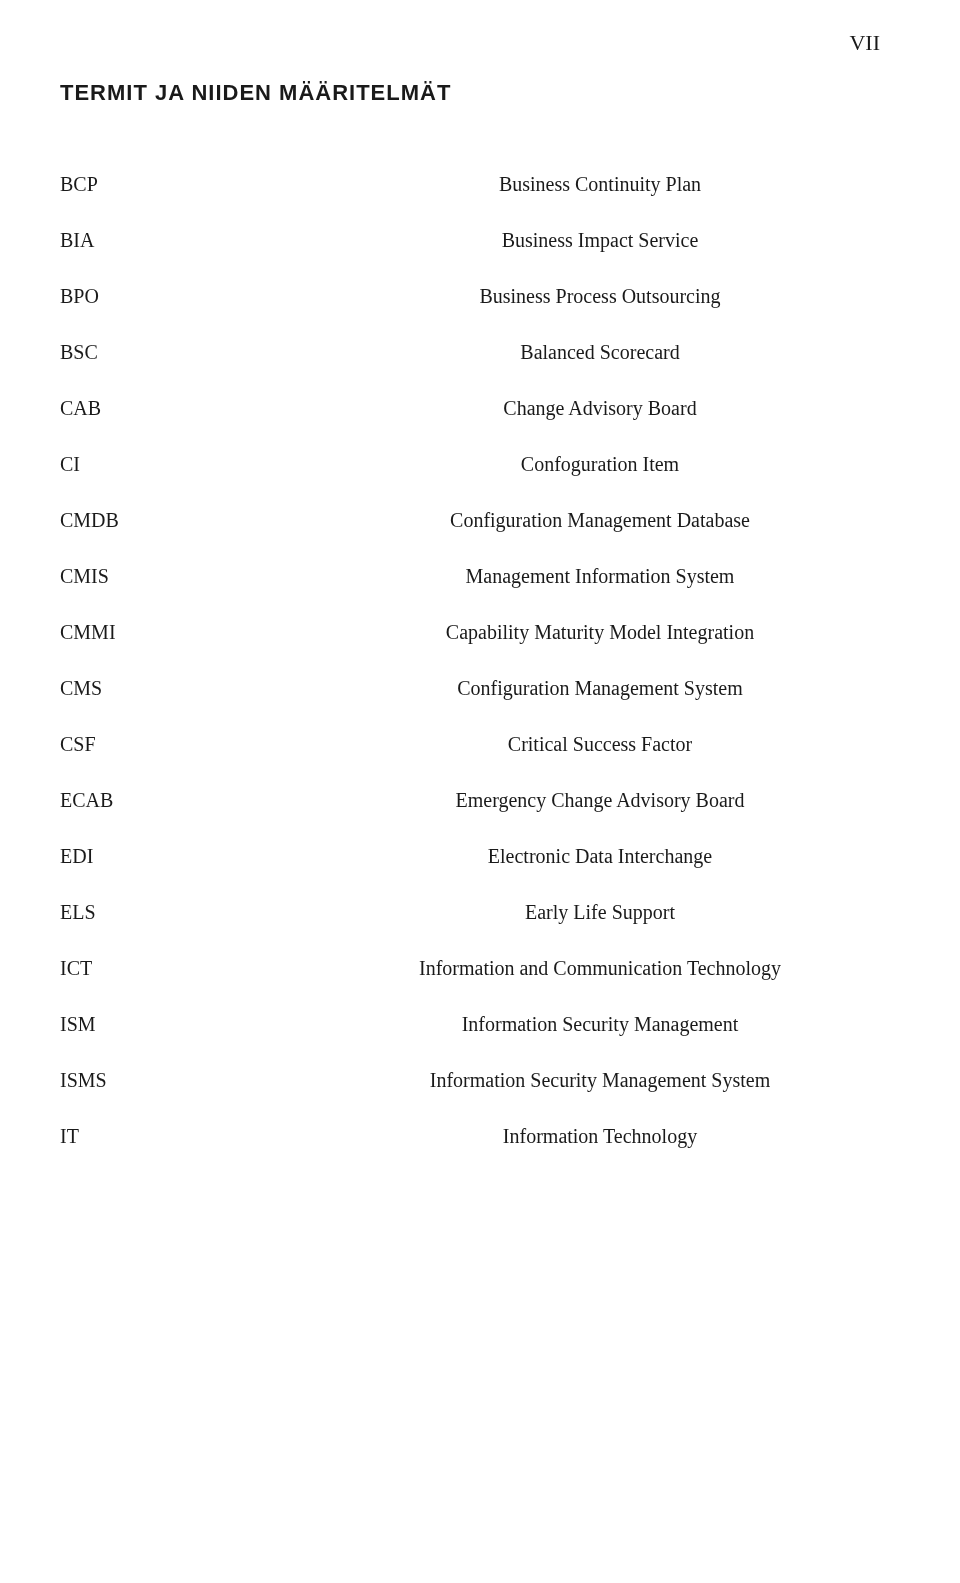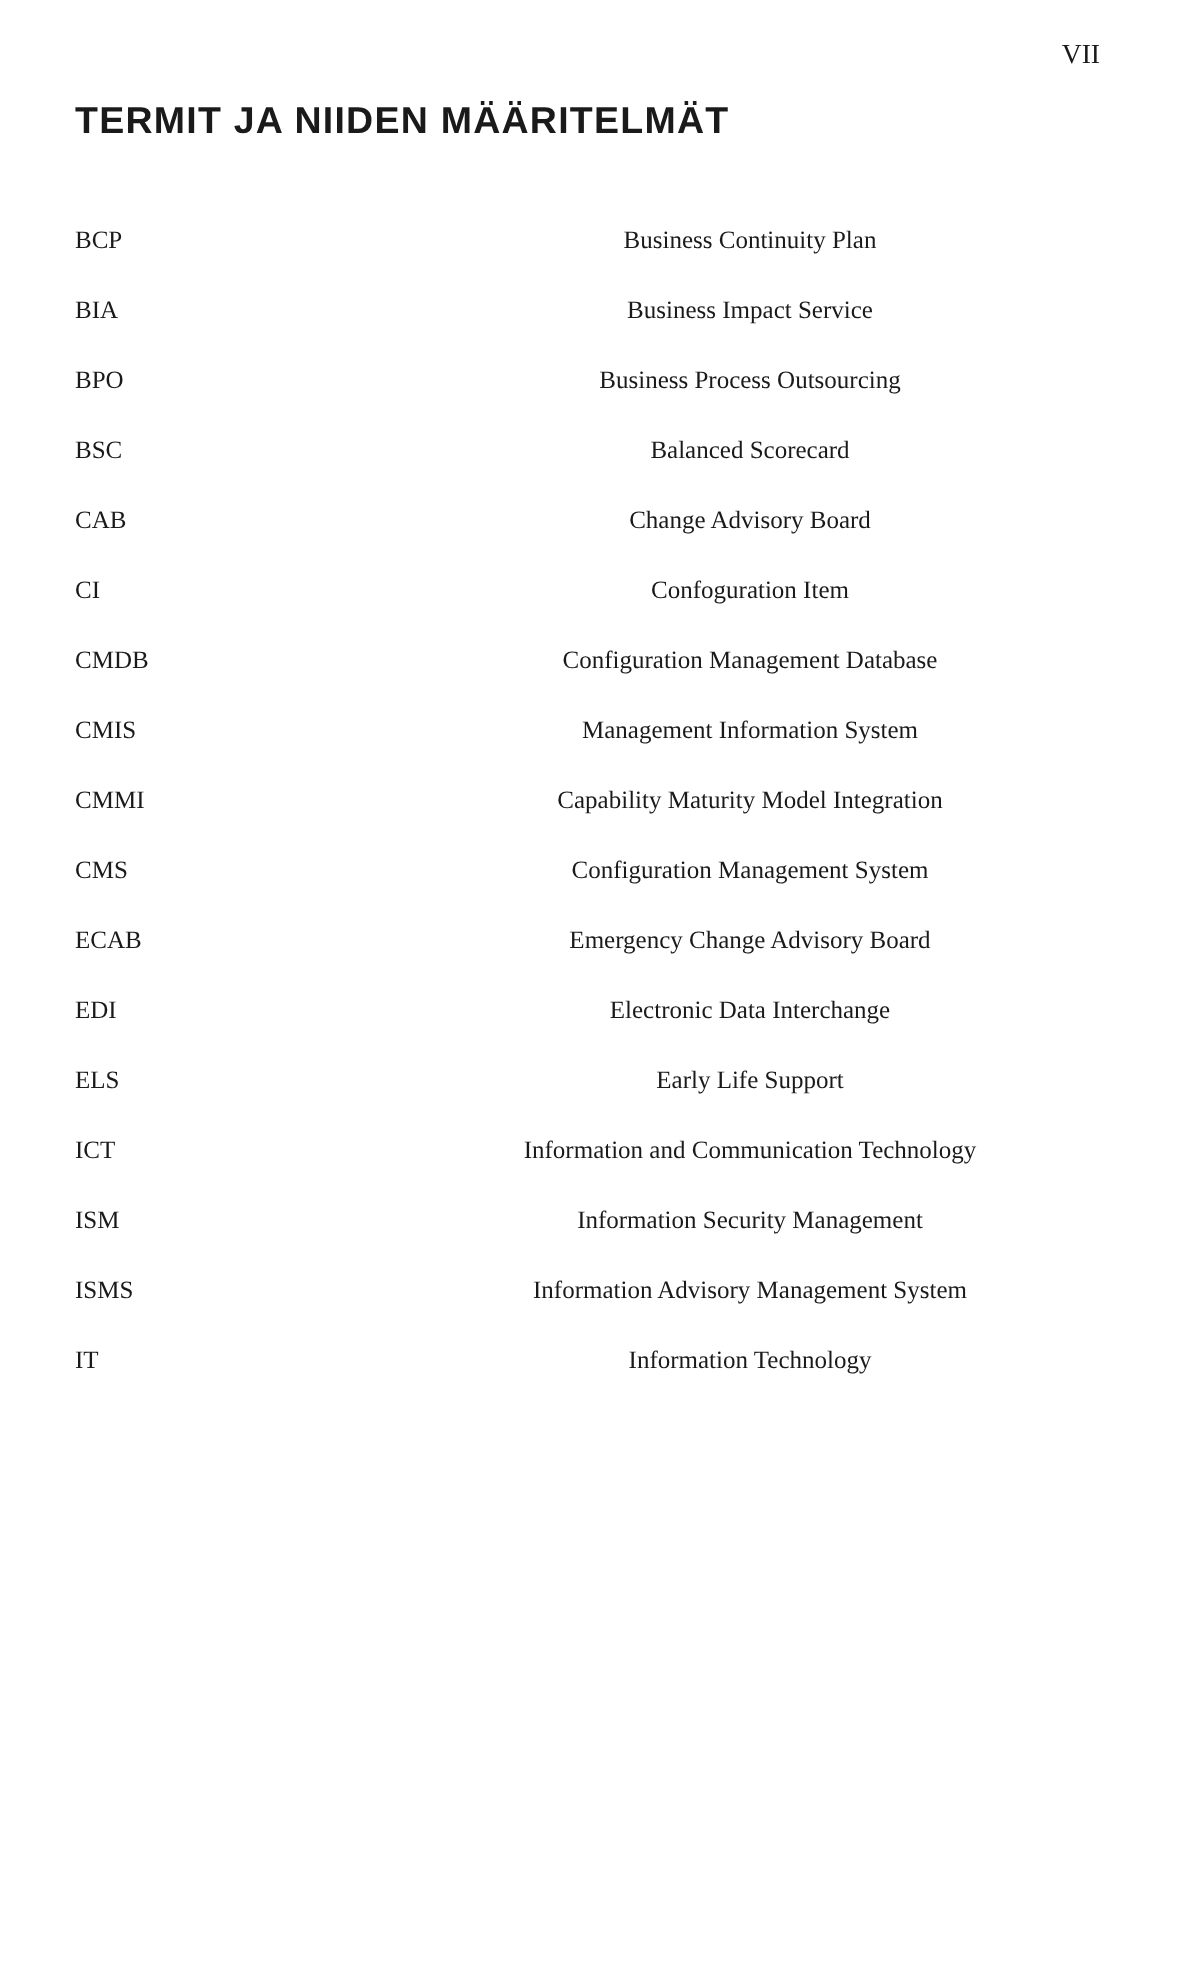--- a/index.html
+++ b/index.html
@@ -20,21 +20,21 @@
 
     .page-number {
       position: absolute;
       top: 30px;
       right: 80px;
       font-size: 22px;
       font-weight: normal;
     }
 
     .page-title {
-      font-size: 30px;
+      font-size: 22px;
       font-weight: 900;
       letter-spacing: 1px;
       margin-bottom: 50px;
       margin-top: 20px;
       font-family: Arial, Helvetica, sans-serif;
     }
 
     .glossary-table {
       width: 100%;
       border-collapse: collapse;
@@ -106,20 +106,24 @@
       </tr>
       <tr>
         <td class="abbr-col">CMMI</td>
         <td class="def-col">Capability Maturity Model Integration</td>
       </tr>
       <tr>
         <td class="abbr-col">CMS</td>
         <td class="def-col">Configuration Management System</td>
       </tr>
       <tr>
+        <td class="abbr-col">CSF</td>
+        <td class="def-col">Critical Success Factor</td>
+      </tr>
+      <tr>
         <td class="abbr-col">ECAB</td>
         <td class="def-col">Emergency Change Advisory Board</td>
       </tr>
       <tr>
         <td class="abbr-col">EDI</td>
         <td class="def-col">Electronic Data Interchange</td>
       </tr>
       <tr>
         <td class="abbr-col">ELS</td>
         <td class="def-col">Early Life Support</td>
@@ -127,20 +131,20 @@
       <tr>
         <td class="abbr-col">ICT</td>
         <td class="def-col">Information and Communication Technology</td>
       </tr>
       <tr>
         <td class="abbr-col">ISM</td>
         <td class="def-col">Information Security Management</td>
       </tr>
       <tr>
         <td class="abbr-col">ISMS</td>
-        <td class="def-col">Information Advisory Management System</td>
+        <td class="def-col">Information Security Management System</td>
       </tr>
       <tr>
         <td class="abbr-col">IT</td>
         <td class="def-col">Information Technology</td>
       </tr>
     </tbody>
 </table>
 
 </body></html>

